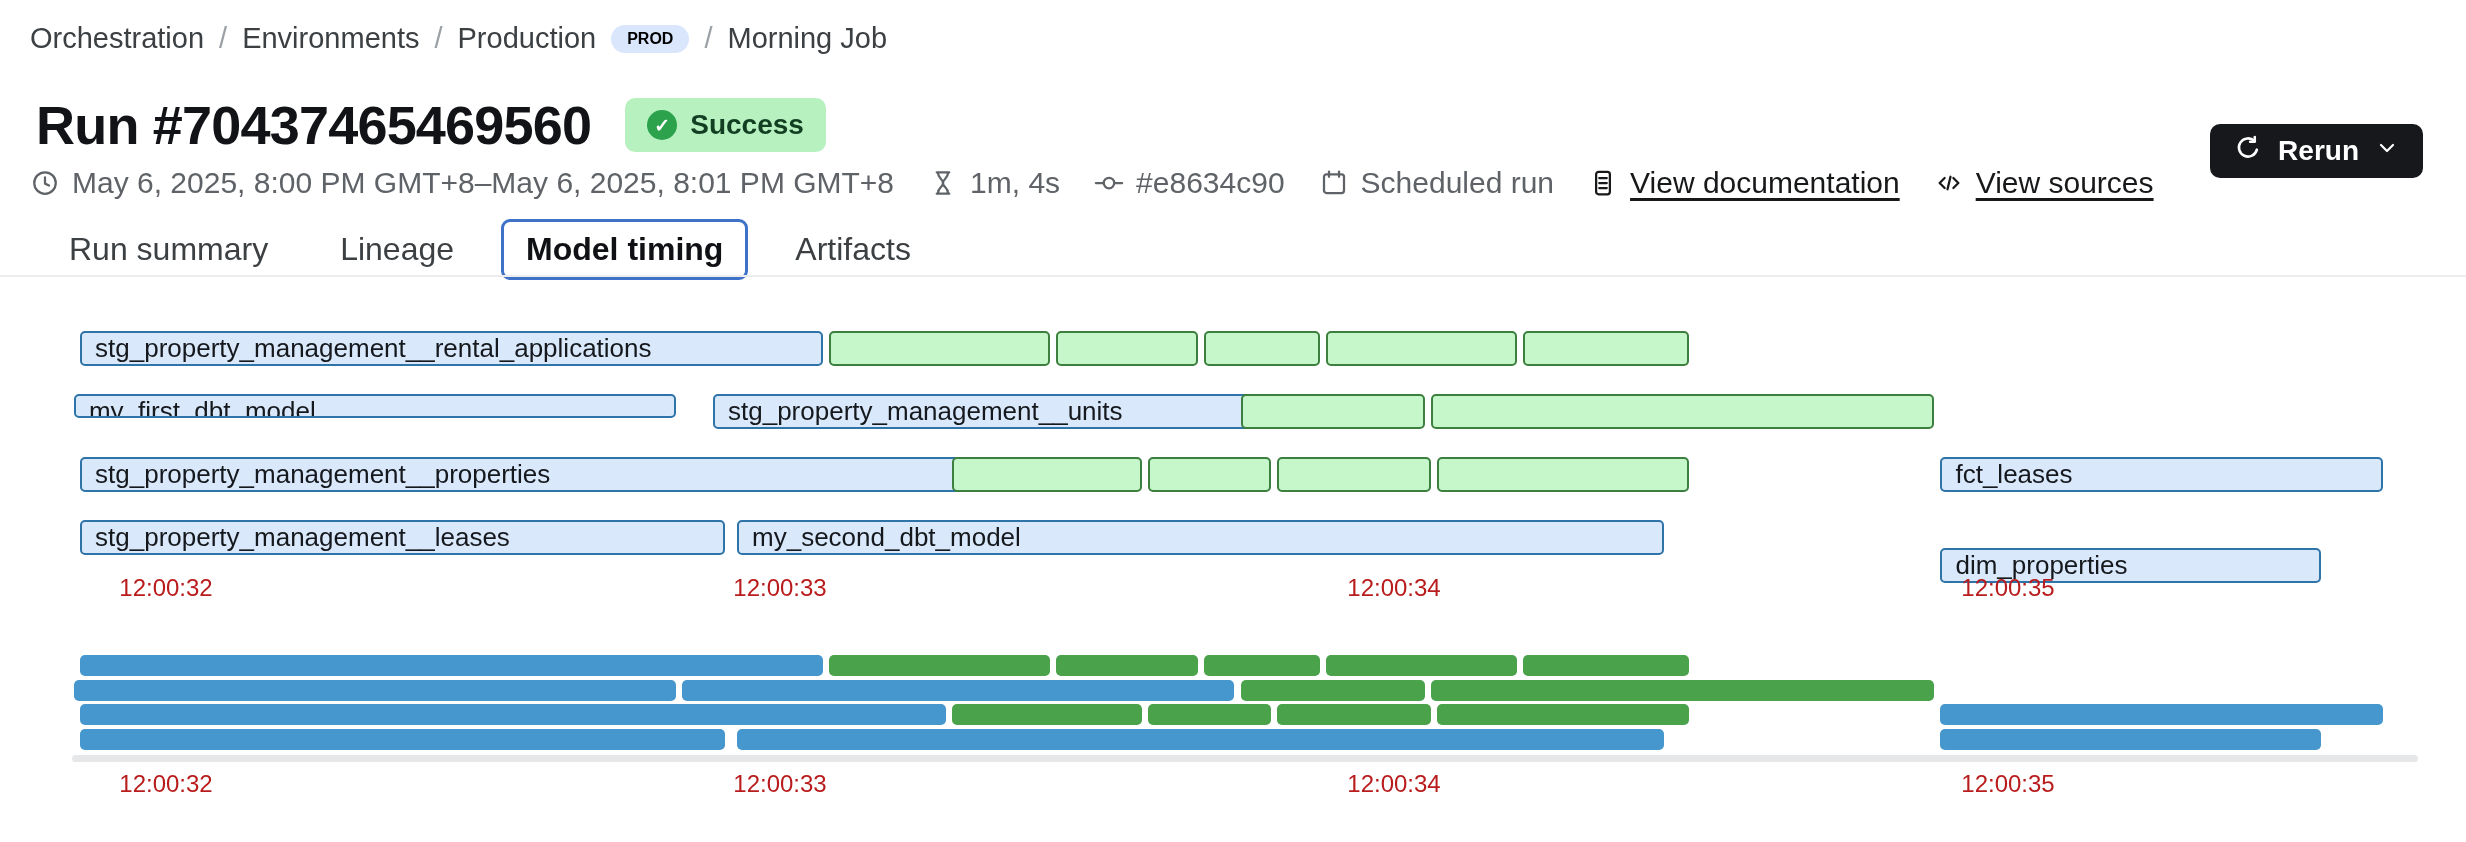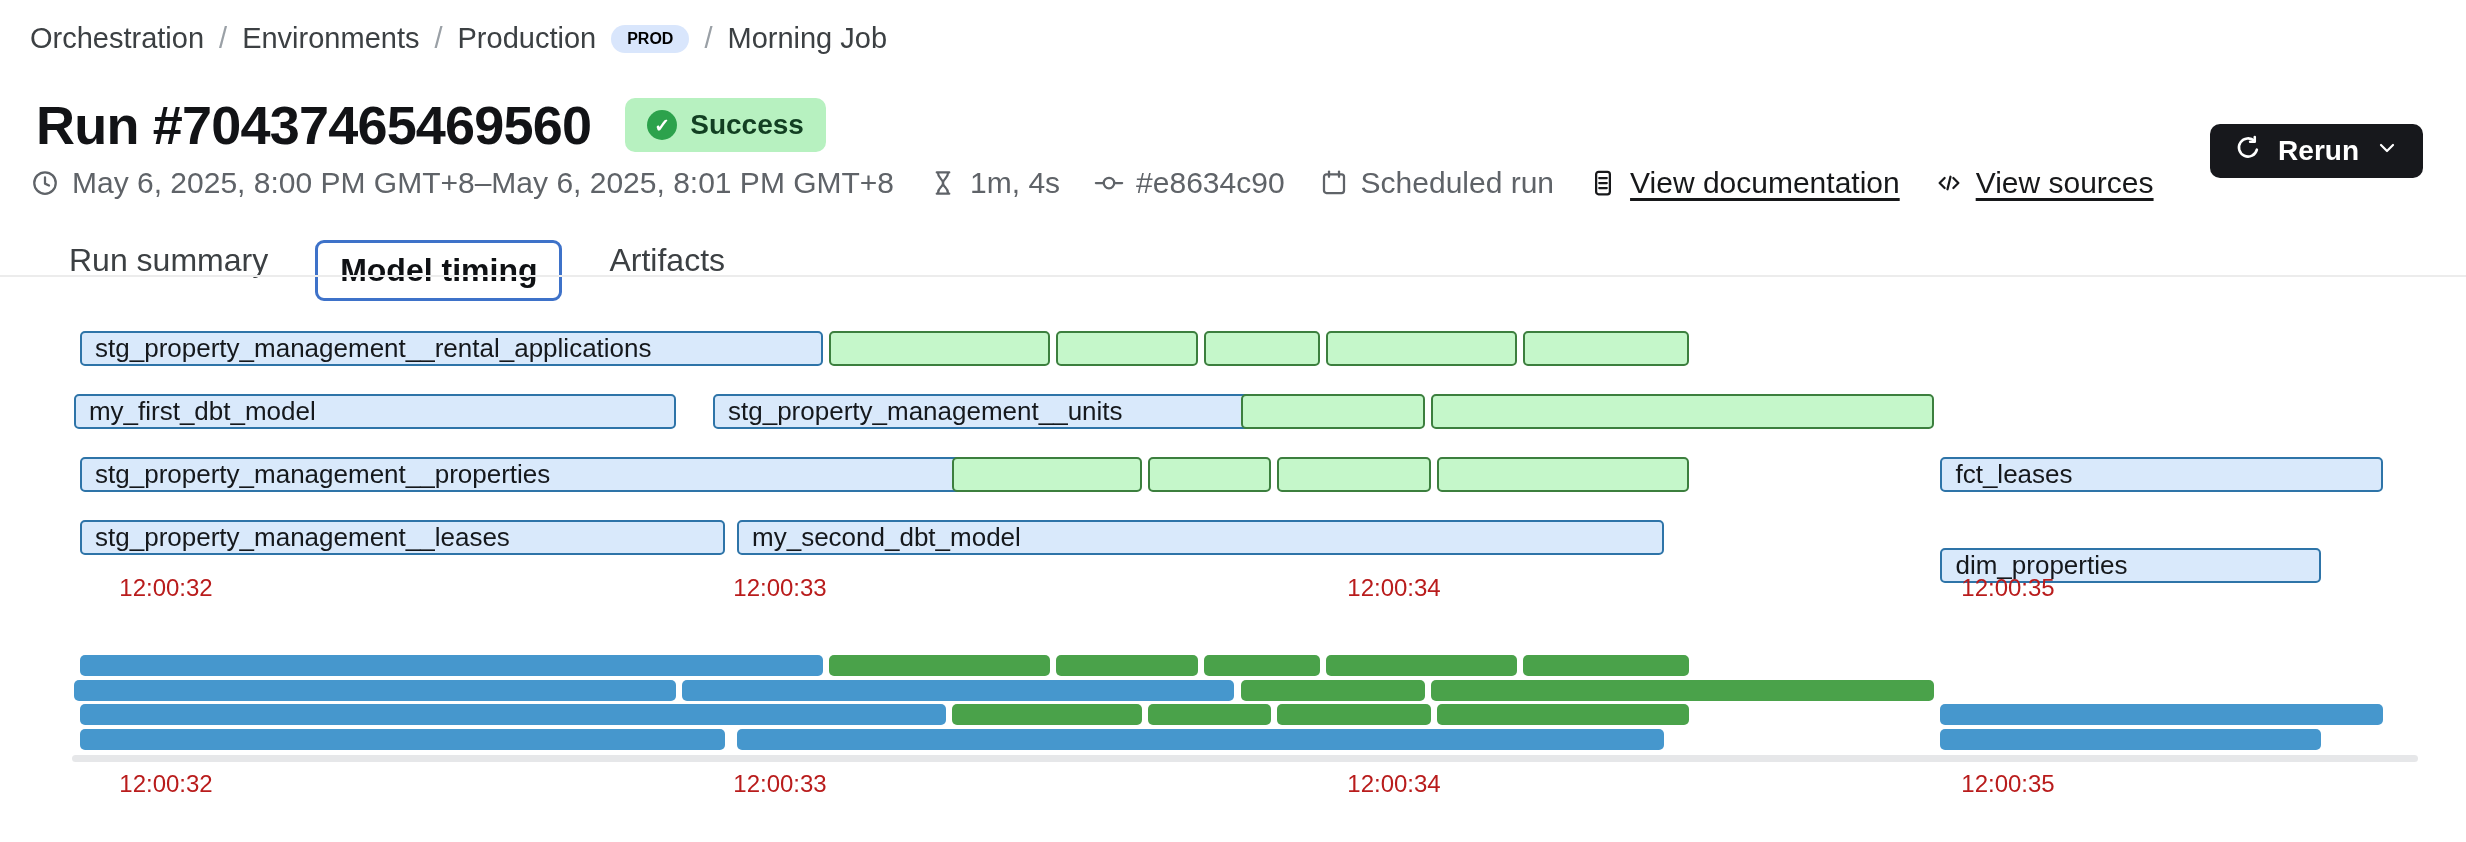--- a/index.html
+++ b/index.html
@@ -30,21 +30,21 @@
     font-size:30px;color:var(--text-secondary,#5f6368);}
   .meta-item{display:flex;align-items:center;gap:12px;white-space:nowrap;}
   .meta-item .icon{display:flex;}
   .meta-item .icon svg{width:30px;height:30px;fill:none;stroke:currentColor;stroke-width:1.8;
     stroke-linecap:round;stroke-linejoin:round;}
   .meta-item.link{color:#17181a;font-weight:500;text-align:right;}
   .meta-item.link .mtext{text-decoration:underline;text-underline-offset:5px;cursor:pointer;}
   
   .tabs{position:absolute;left:44px;top:219px;display:flex;align-items:center;gap:22px;font-size:32px;color:#3c4043;}
   .tab{padding:9px 22px;border:3px solid transparent;border-radius:9px;cursor:pointer;white-space:nowrap;}
-  .tab.active{border-color:var(--accent-blue,#3e72c9);color:#0f1114;font-weight:600;margin-top:21px;}
+  .tab.active{border-color:var(--accent-blue,#3e72c9);color:#0f1114;font-weight:600;}
   .tabs-underline{position:absolute;left:0;top:275px;width:2466px;height:2px;background:#ececec;}
   
   #chart{position:absolute;left:0;top:0;width:2466px;height:842px;}
   .bar{position:absolute;height:35px;box-sizing:border-box;border:2px solid;border-radius:5px;
     overflow:hidden;white-space:nowrap;}
   .bar.model{background:var(--model-fill,#d9e9fb);border-color:var(--model-border,#2e74a8);}
   .bar.test{background:var(--test-fill,#c5f7ca);border-color:var(--test-border,#3c7f3e);}
   .bar-label{display:block;padding-left:13px;font-size:26px;line-height:30px;color:#15181c;}
   .mini{position:absolute;height:21px;border-radius:5px;}
   .mini.model{background:var(--mini-model,#4697cd);}
@@ -142,41 +142,42 @@
           <polyline points="15.5 8 19.5 12 15.5 16"></polyline>
           <line x1="13.2" y1="7" x2="10.8" y2="17"></line>
         </svg>
       </span>
       <span class="mtext">View sources</span>
     </div>
   </div>
 
 <div class="tabs" id="tabs">
     <div class="tab">Run summary</div>
+    <div class="tab">Lineage</div>
     <div class="tab active">Model timing</div>
     <div class="tab">Artifacts</div>
   </div>
 <div class="tabs-underline"></div>
 
 <div id="chart">
     <div class="bar model" style="left: 80.04px; width: 742.94px; top: 331px; height: 35px;">
       <span class="bar-label">stg_property_management__rental_applications</span>
     </div>
     <div class="mini model" style="left: 80.04px; width: 742.94px; top: 655px;"></div>
     <div class="bar test" style="left: 829.12px; width: 221.04px; top: 331px; height: 35px;"></div>
     <div class="mini test" style="left: 829.12px; width: 221.04px; top: 655px;"></div>
     <div class="bar test" style="left: 1056.3px; width: 141.22px; top: 331px; height: 35px;"></div>
     <div class="mini test" style="left: 1056.3px; width: 141.22px; top: 655px;"></div>
     <div class="bar test" style="left: 1203.66px; width: 116.66px; top: 331px; height: 35px;"></div>
     <div class="mini test" style="left: 1203.66px; width: 116.66px; top: 655px;"></div>
     <div class="bar test" style="left: 1326.46px; width: 190.34px; top: 331px; height: 35px;"></div>
     <div class="mini test" style="left: 1326.46px; width: 190.34px; top: 655px;"></div>
     <div class="bar test" style="left: 1522.94px; width: 165.78px; top: 331px; height: 35px;"></div>
     <div class="mini test" style="left: 1522.94px; width: 165.78px; top: 655px;"></div>
-    <div class="bar model" style="left: 73.9px; width: 601.72px; top: 394px; height: 35px;">
+    <div class="bar model" style="left: 73.9px; width: 601.72px; top: 394px; height: 24px;">
       <span class="bar-label">my_first_dbt_model</span>
     </div>
     <div class="mini model" style="left: 73.9px; width: 601.72px; top: 679.5px;"></div>
     <div class="bar model" style="left: 713px; width: 552.6px; top: 394px; height: 35px;">
       <span class="bar-label">stg_property_management__units</span>
     </div>
     <div class="mini model" style="left: 681.76px; width: 552.6px; top: 679.5px;"></div>
     <div class="bar test" style="left: 1240.5px; width: 184.2px; top: 394px; height: 35px;"></div>
     <div class="mini test" style="left: 1240.5px; width: 184.2px; top: 679.5px;"></div>
     <div class="bar test" style="left: 1430.84px; width: 503.48px; top: 394px; height: 35px;"></div>

